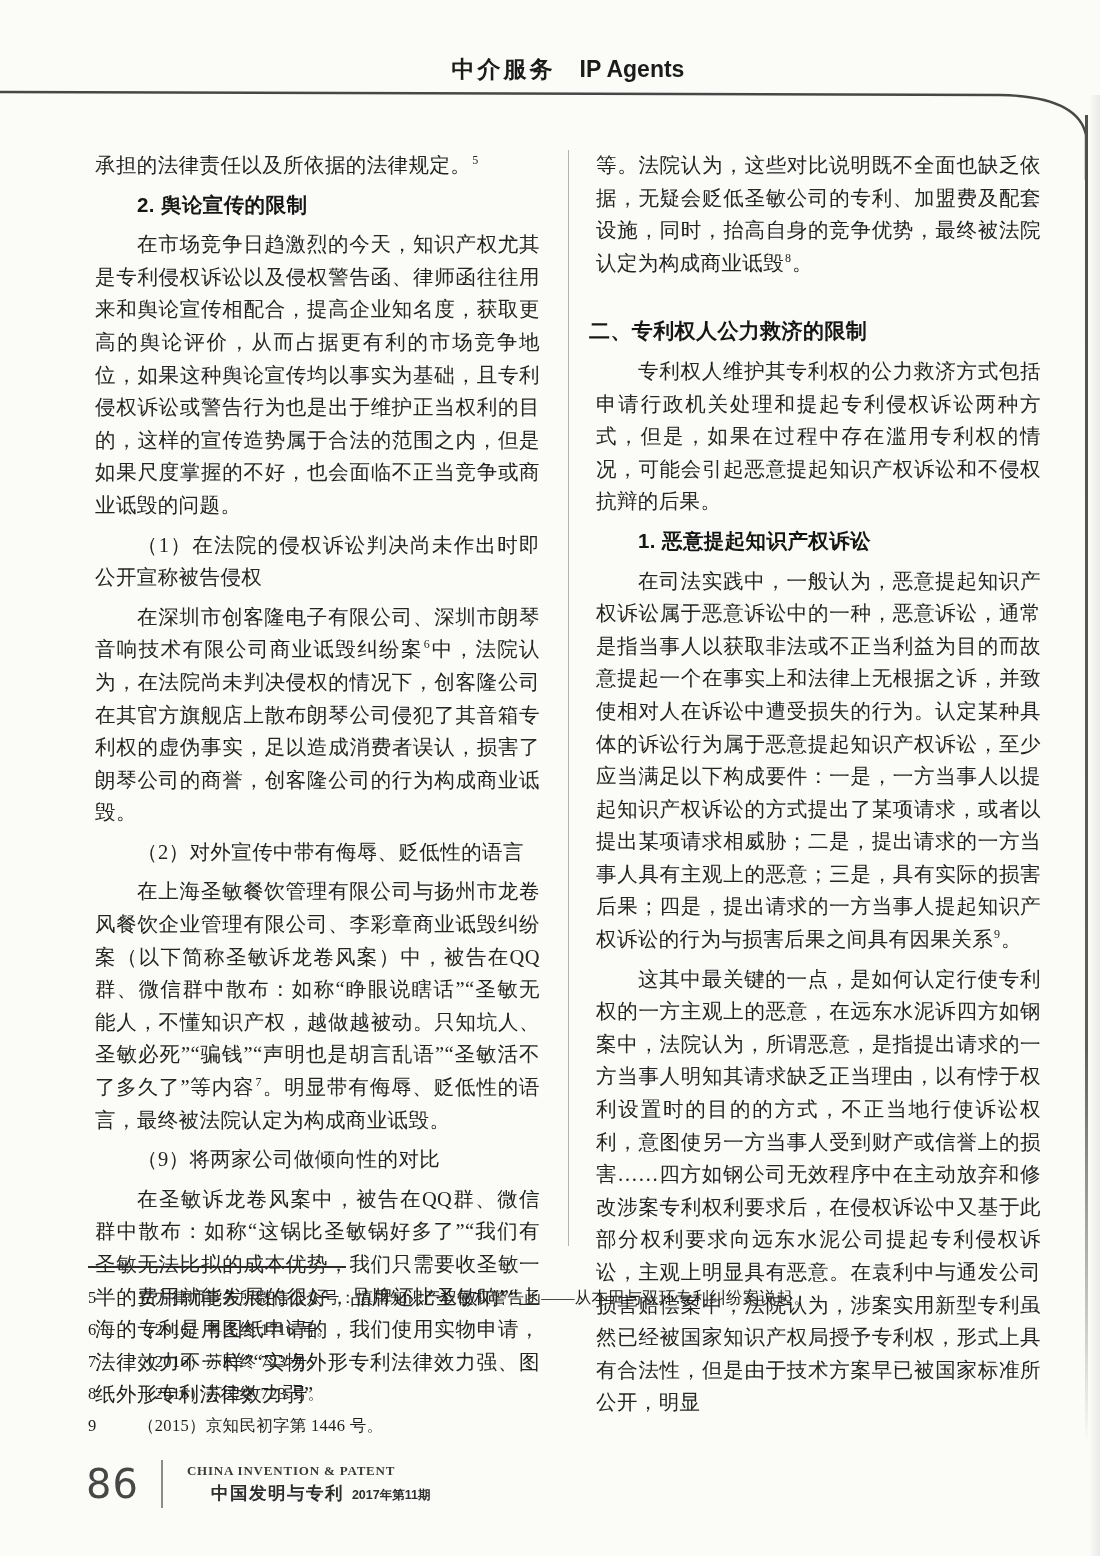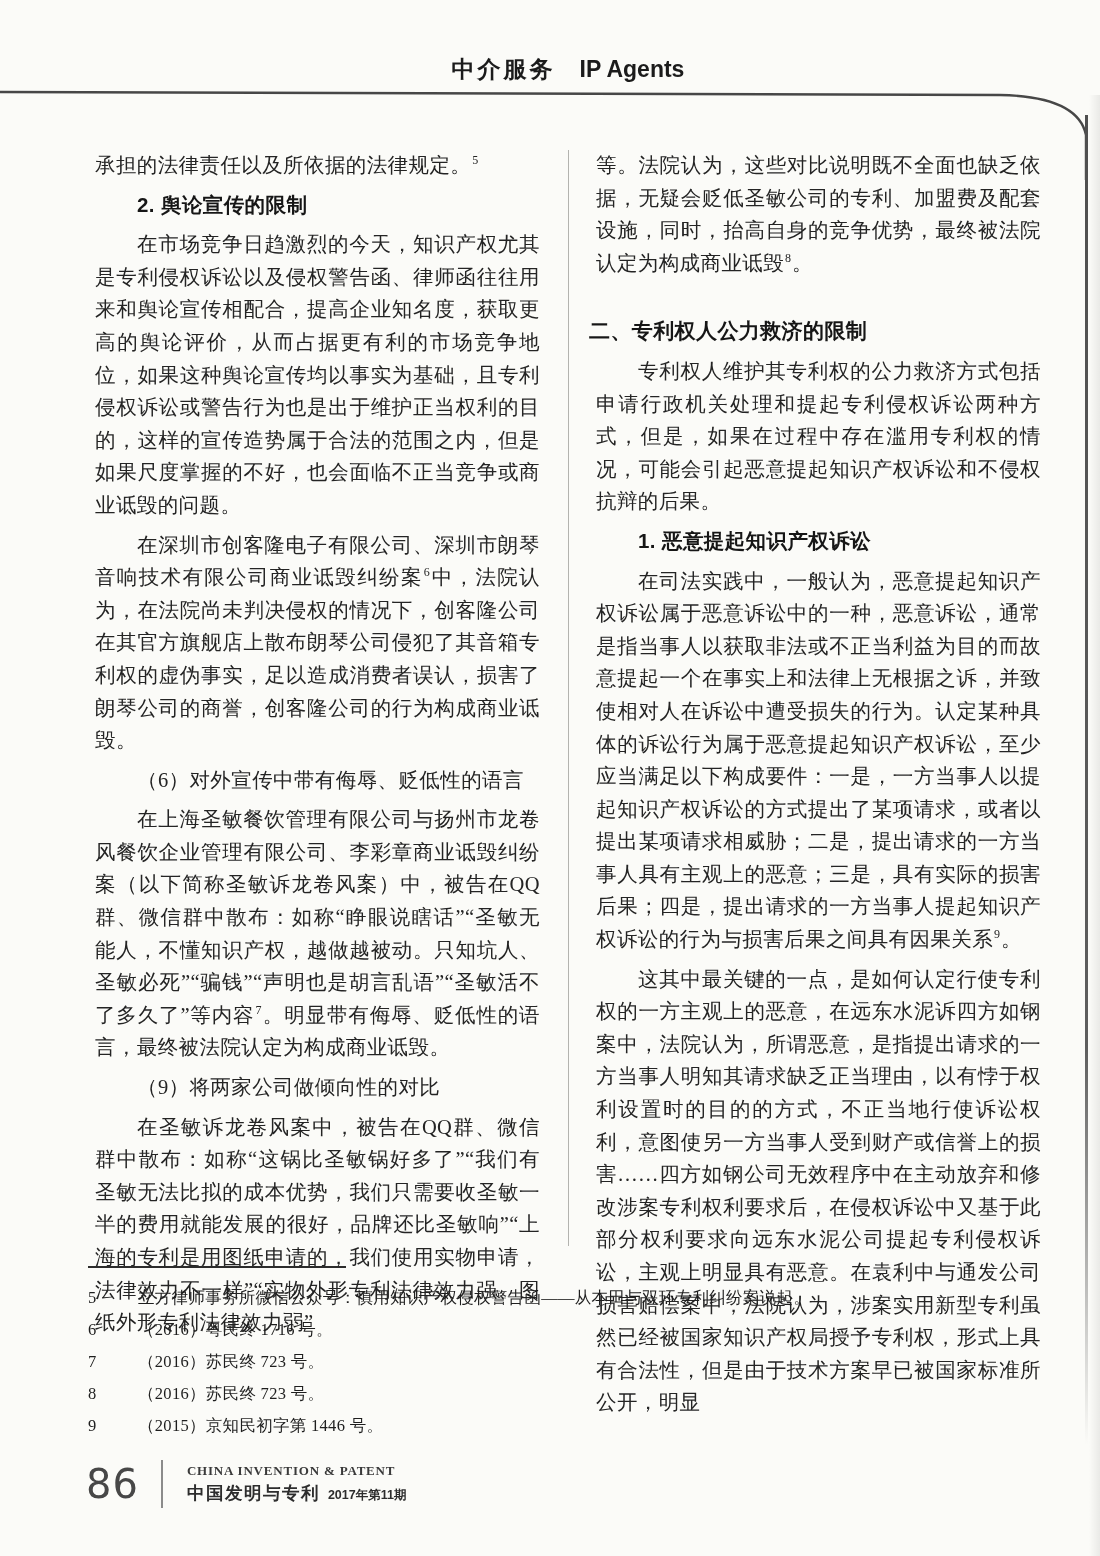--- a/index.html
+++ b/index.html
@@ -76,21 +76,21 @@
   }
   .page-num{
     font-family:"DejaVu Sans","Liberation Sans",sans-serif;
     font-size:40px;color:#474747;letter-spacing:1px;line-height:1;
   }
   .footer-bar{width:2px;height:48px;background:#8b8b8b;margin:0 12px 0 10px;}
   .journal-en{
     font-family:"Liberation Serif","DejaVu Serif",serif;
     font-size:13px;letter-spacing:0.8px;color:#3a3a3a;font-weight:600;
   }
-  .journal-cn-line{margin-top:2px;white-space:nowrap;}
+  .journal-cn-line{margin-top:2px;white-space:nowrap;margin-left:24px;}
   .journal-cn{
     font-family:"Liberation Sans","DejaVu Sans",sans-serif;
     font-weight:700;font-size:17.5px;color:#2d2d2d;letter-spacing:1.5px;
   }
   .journal-issue{
     font-family:"Liberation Sans","DejaVu Sans",sans-serif;
     font-weight:700;font-size:12.5px;color:#2d2d2d;margin-left:8px;
   }
 </style>
 </head>
@@ -105,22 +105,23 @@
 </svg>
 
 <div class="page-edge"></div>
 <div class="edge-shade"></div>
 <div class="col-divider"></div>
 
 <div class="col col-left">
     <p class="para cont">承担的法律责任以及所依据的法律规定。<sup class="fnref">5</sup></p>
     <p class="para h3">2. 舆论宣传的限制</p>
     <p class="para body">在市场竞争日趋激烈的今天，知识产权尤其是专利侵权诉讼以及侵权警告函、律师函往往用来和舆论宣传相配合，提高企业知名度，获取更高的舆论评价，从而占据更有利的市场竞争地位，如果这种舆论宣传均以事实为基础，且专利侵权诉讼或警告行为也是出于维护正当权利的目的，这样的宣传造势属于合法的范围之内，但是如果尺度掌握的不好，也会面临不正当竞争或商业诋毁的问题。</p>
+    <p class="para body">（1）在法院的侵权诉讼判决尚未作出时即公开宣称被告侵权</p>
     <p class="para body">在深圳市创客隆电子有限公司、深圳市朗琴音响技术有限公司商业诋毁纠纷案<sup class="fnref">6</sup>中，法院认为，在法院尚未判决侵权的情况下，创客隆公司在其官方旗舰店上散布朗琴公司侵犯了其音箱专利权的虚伪事实，足以造成消费者误认，损害了朗琴公司的商誉，创客隆公司的行为构成商业诋毁。</p>
-    <p class="para body">（6）对外宣传中带有侮辱、贬低性的语言</p>
+    <p class="para body">（2）对外宣传中带有侮辱、贬低性的语言</p>
     <p class="para body">在上海圣敏餐饮管理有限公司与扬州市龙卷风餐饮企业管理有限公司、李彩章商业诋毁纠纷案（以下简称圣敏诉龙卷风案）中，被告在QQ群、微信群中散布：如称“睁眼说瞎话”“圣敏无能人，不懂知识产权，越做越被动。只知坑人、圣敏必死”“骗钱”“声明也是胡言乱语”“圣敏活不了多久了”等内容<sup class="fnref">7</sup>。明显带有侮辱、贬低性的语言，最终被法院认定为构成商业诋毁。</p>
     <p class="para body">（9）将两家公司做倾向性的对比</p>
     <p class="para body">在圣敏诉龙卷风案中，被告在QQ群、微信群中散布：如称“这锅比圣敏锅好多了”“我们有圣敏无法比拟的成本优势，我们只需要收圣敏一半的费用就能发展的很好，品牌还比圣敏响”“上海的专利是用图纸申请的，我们使用实物申请，法律效力不一样”“实物外形专利法律效力强、图纸外形专利法律效力弱”</p>
   </div>
 <div class="col col-right">
     <p class="para cont">等。法院认为，这些对比说明既不全面也缺乏依据，无疑会贬低圣敏公司的专利、加盟费及配套设施，同时，抬高自身的竞争优势，最终被法院认定为构成商业诋毁<sup class="fnref">8</sup>。</p>
     <p class="para h2">二、专利权人公力救济的限制</p>
     <p class="para body">专利权人维护其专利权的公力救济方式包括申请行政机关处理和提起专利侵权诉讼两种方式，但是，如果在过程中存在滥用专利权的情况，可能会引起恶意提起知识产权诉讼和不侵权抗辩的后果。</p>
     <p class="para h3">1. 恶意提起知识产权诉讼</p>
     <p class="para body">在司法实践中，一般认为，恶意提起知识产权诉讼属于恶意诉讼中的一种，恶意诉讼，通常是指当事人以获取非法或不正当利益为目的而故意提起一个在事实上和法律上无根据之诉，并致使相对人在诉讼中遭受损失的行为。认定某种具体的诉讼行为属于恶意提起知识产权诉讼，至少应当满足以下构成要件：一是，一方当事人以提起知识产权诉讼的方式提出了某项请求，或者以提出某项请求相威胁；二是，提出请求的一方当事人具有主观上的恶意；三是，具有实际的损害后果；四是，提出请求的一方当事人提起知识产权诉讼的行为与损害后果之间具有因果关系<sup class="fnref">9</sup>。</p>

